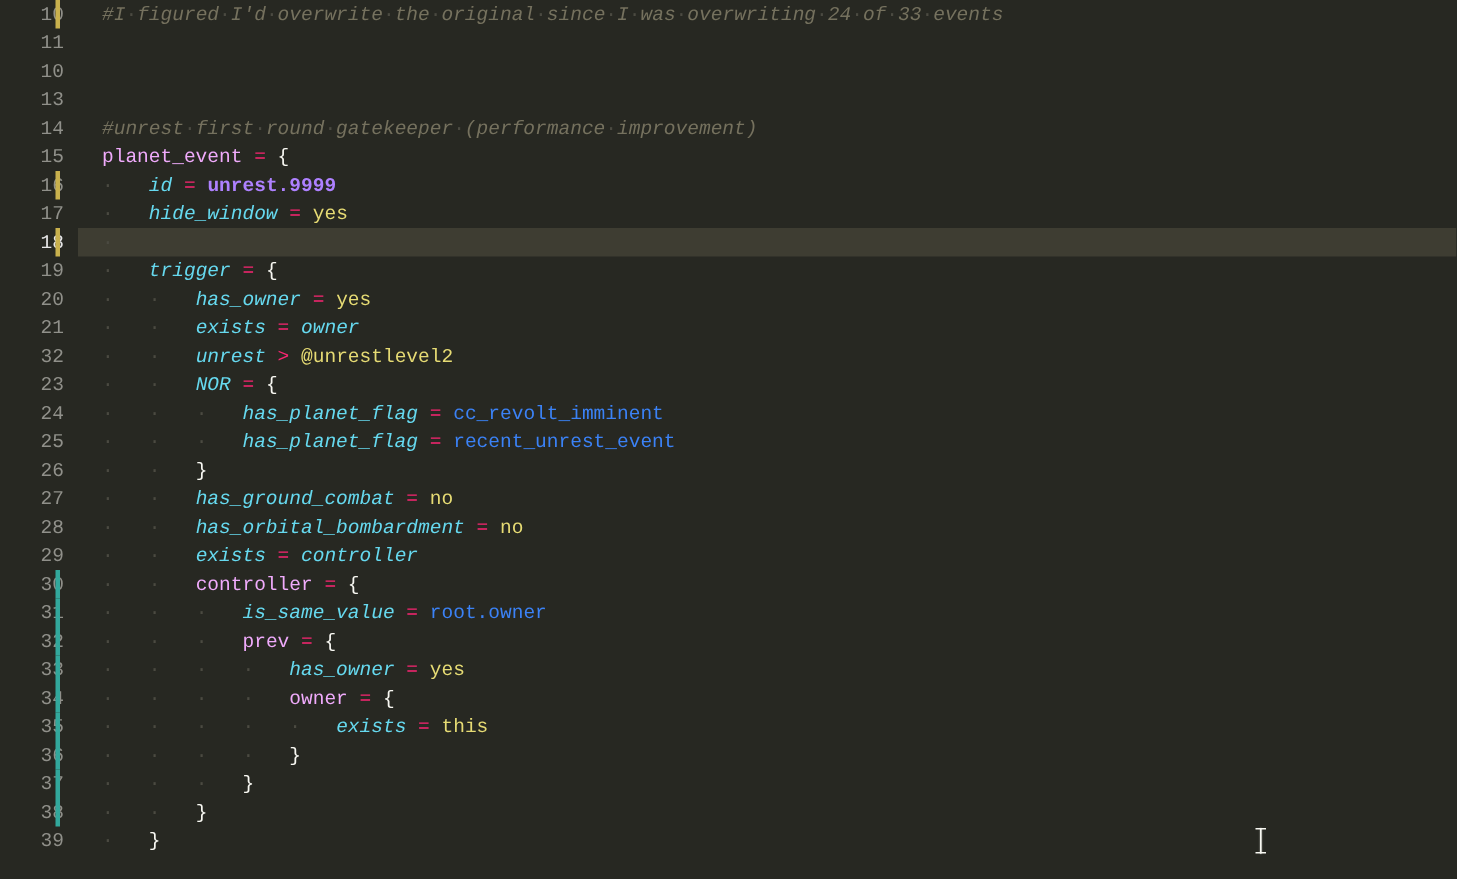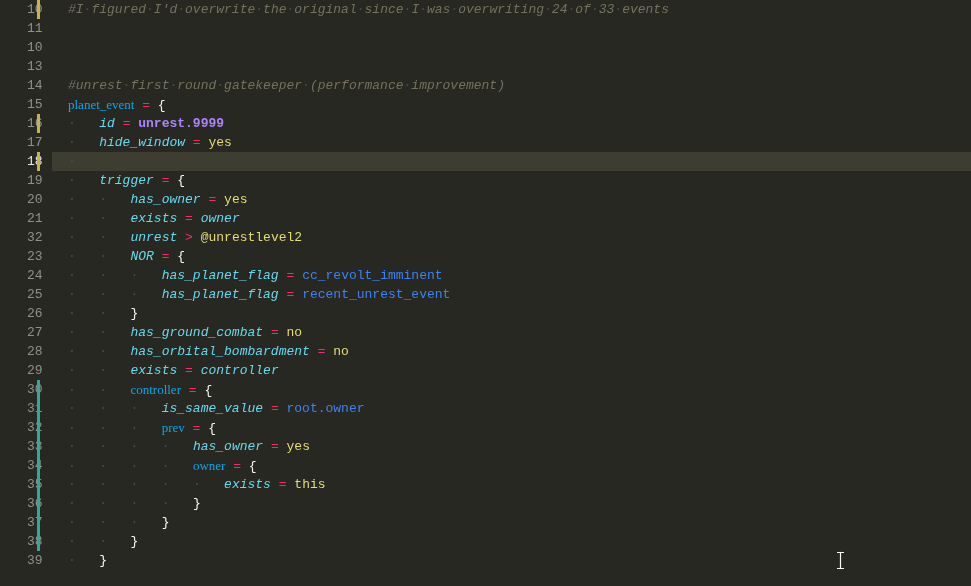--- a/index.html
+++ b/index.html
@@ -53,21 +53,21 @@
   .code-line {
     height: 19px;
     padding-left: 16px;
     position: relative;
   }
   .code-line.active {
     background: #3e3d32;
   }
   .ws { color: #4b4a41; }
   .comment { color: #75715e; font-style: italic; }
-  .keyword { color: #0ea5e9; font-family: Liberation Serif, serif; }
+  .keyword { color: #f0abfc; }
   .op { color: #f92672; }
   .punc { color: #f8f8f2; }
   .number { color: #ae81ff; font-weight: bold; }
   .ident { color: #66d9ef; font-style: italic; }
   .val { color: #e6db74; }
   .plain { color: #3b82f6; }
 
   .caret {
     position: absolute;
     width: 1px;

